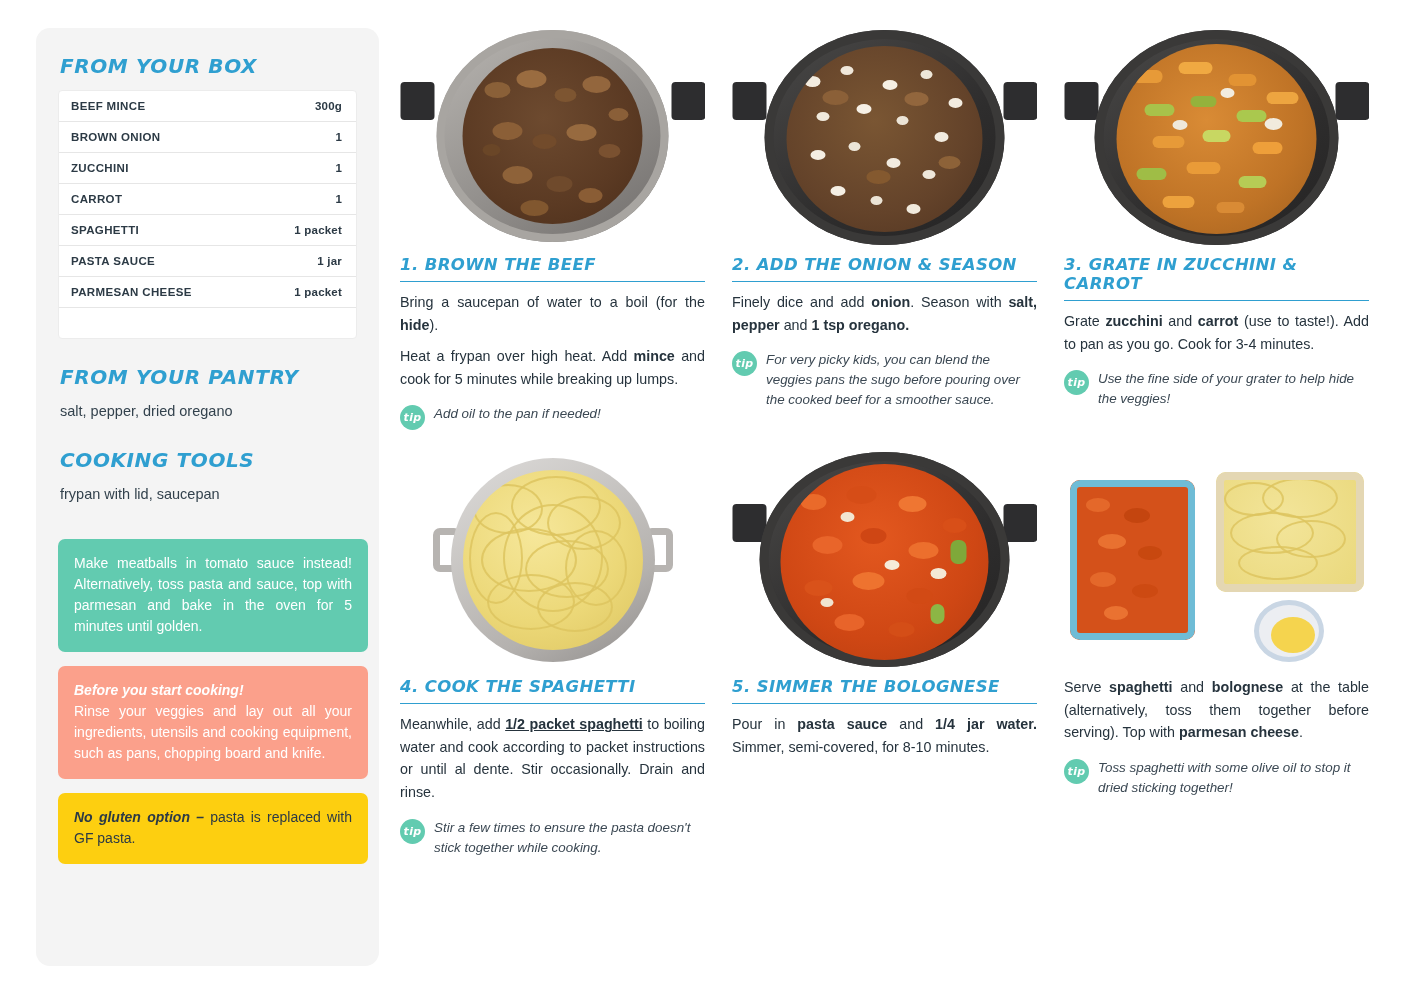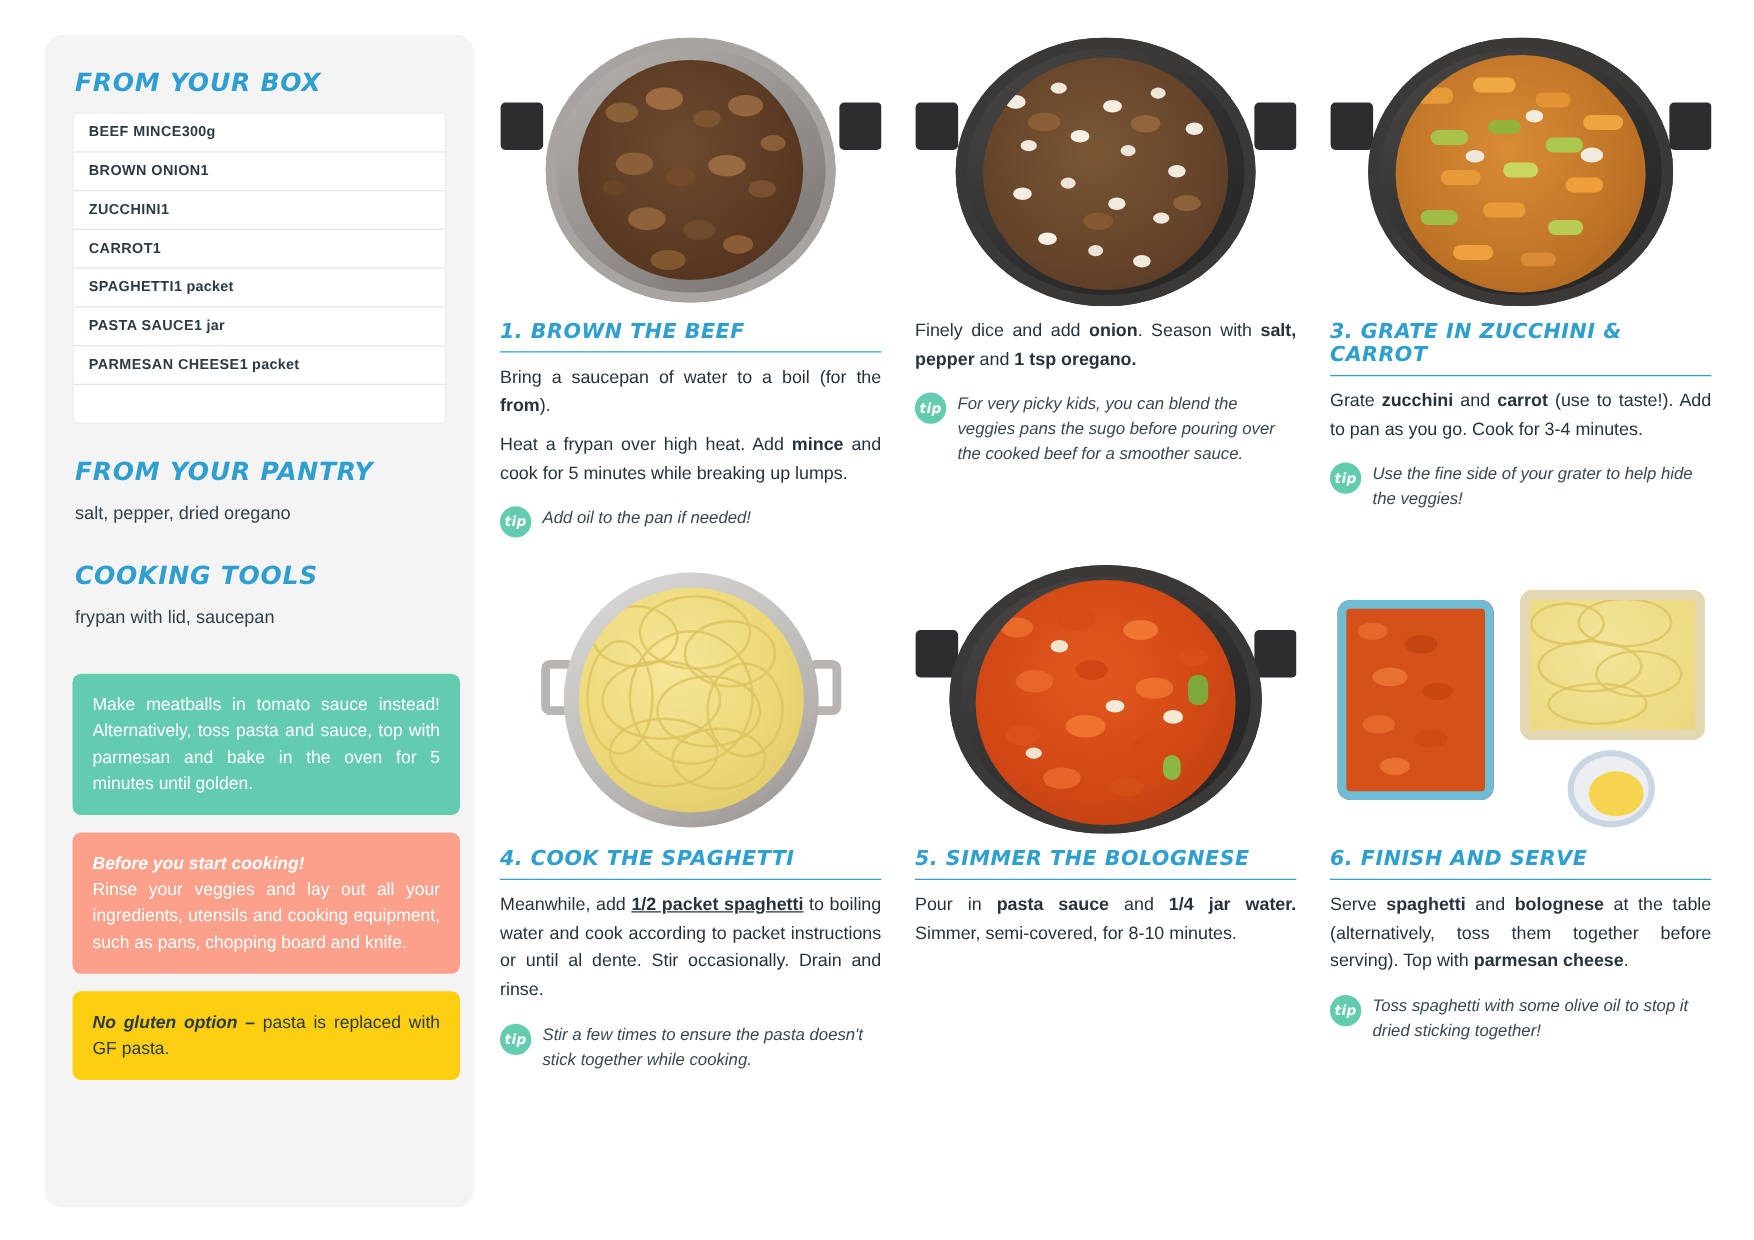--- a/index.html
+++ b/index.html
@@ -41,20 +41,21 @@
   .box-table {
     background: #ffffff;
     border-radius: 4px;
     width: 299px;
     padding: 0 0 2px 0;
     border: 1px solid #ececec;
   }
   .box-row {
     display: flex;
     align-items: center;
+    justify-content: space-between;
     height: 31px;
     border-bottom: 1px solid #e6e6e6;
     padding: 0 14px 0 12px;
   }
   .box-row:last-child { border-bottom: none; }
   .box-row .nm {
     font-size: 11.5px;
     font-weight: 700;
     letter-spacing: .35px;
     color: #2c3a45;
@@ -348,21 +349,21 @@
                 <span class="speck" style="left:84px;top:128px;width:26px;height:16px;background:#6f4a2c"></span>
                 <span class="speck" style="left:116px;top:140px;width:24px;height:15px;background:#8a5d35"></span>
                 <span class="speck" style="left:58px;top:152px;width:28px;height:16px;background:#81572f"></span>
                 <span class="speck" style="left:20px;top:96px;width:18px;height:12px;background:#6a4627"></span>
                 <span class="speck" style="left:146px;top:60px;width:20px;height:13px;background:#8a5f38"></span>
               </div>
             </div>
           </div>
         </div>
         <h3 class="step-title">1. BROWN the Beef</h3>
-        <p class="body-text">Bring a saucepan of water to a boil (for the <b>from</b>).</p>
+        <p class="body-text">Bring a saucepan of water to a boil (for the <b>hide</b>).</p>
         <p class="body-text">Heat a frypan over high heat. Add <b>mince</b> and cook for 5 minutes while breaking up lumps.</p>
         <div class="tip">
           <span class="tip-badge">tip</span>
           <span class="tip-text">Add oil to the pan if needed!</span>
         </div>
       </section>
 
       <section class="step">
         <div class="photo">
           <div class="inner dark-pan">
@@ -388,20 +389,21 @@
                 <span class="speck" style="left:84px;top:150px;width:12px;height:9px;background:#ebe3d5"></span>
                 <span class="speck" style="left:120px;top:158px;width:14px;height:10px;background:#f1eadd"></span>
                 <span class="speck" style="left:36px;top:44px;width:26px;height:15px;background:#8b6038"></span>
                 <span class="speck" style="left:118px;top:46px;width:24px;height:14px;background:#92663d"></span>
                 <span class="speck" style="left:80px;top:124px;width:24px;height:14px;background:#84592f"></span>
                 <span class="speck" style="left:152px;top:110px;width:22px;height:13px;background:#8d6238"></span>
               </div>
             </div>
           </div>
         </div>
+        <h3 class="step-title">2. aDD the onion &amp; Season</h3>
         <p class="body-text">Finely dice and add <b>onion</b>. Season with <b>salt, pepper</b> and <b>1 tsp oregano.</b></p>
         <div class="tip">
           <span class="tip-badge">tip</span>
           <span class="tip-text">For very picky kids, you can blend the veggies pans the sugo before pouring over the cooked beef for a smoother sauce.</span>
         </div>
       </section>
 
       <section class="step">
         <div class="photo">
           <div class="inner dark-pan">
@@ -527,21 +529,20 @@
               <span class="noodle" style="left:60px;top:48px;width:70px;height:38px;"></span>
               <span class="noodle" style="left:22px;top:74px;width:80px;height:34px;"></span>
               <span class="rim" style="border-color:#e4d7b3;border-width:8px;"></span>
             </div>
 
             <div class="bowl" style="left:190px;top:148px;width:70px;height:62px;">
               <span class="speck" style="left:12px;top:12px;width:44px;height:36px;background:#f5d44e;border-radius:50%"></span>
             </div>
           </div>
         </div>
-        <h3 class="step-title">6. finish anD Serve</h3>
         <p class="body-text">Serve <b>spaghetti</b> and <b>bolognese</b> at the table (alternatively, toss them together before serving). Top with <b>parmesan cheese</b>.</p>
         <div class="tip">
           <span class="tip-badge">tip</span>
           <span class="tip-text">Toss spaghetti with some olive oil to stop it dried sticking together!</span>
         </div>
       </section>
     </div>
   </main>
 </div>
 

